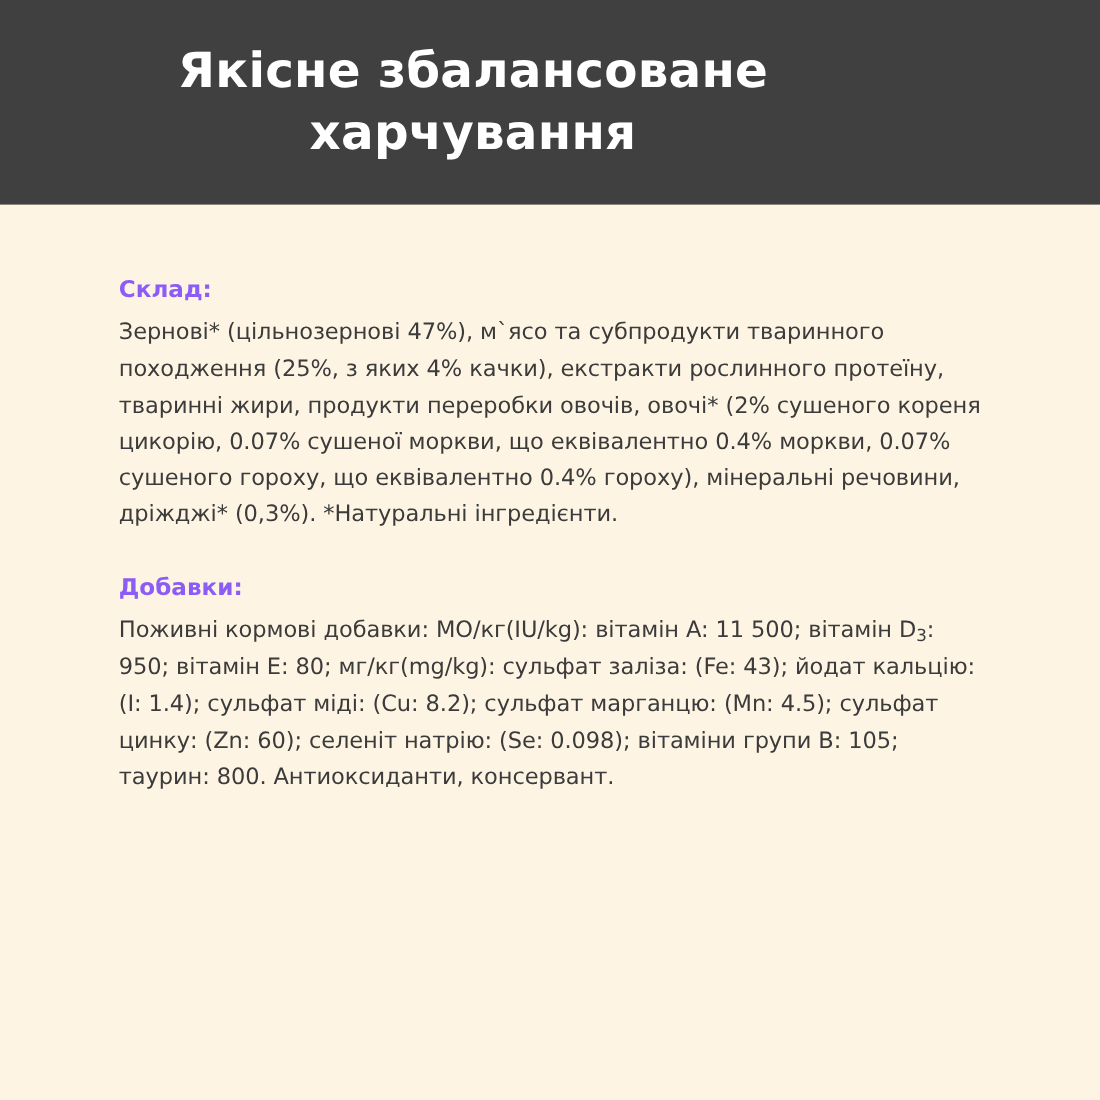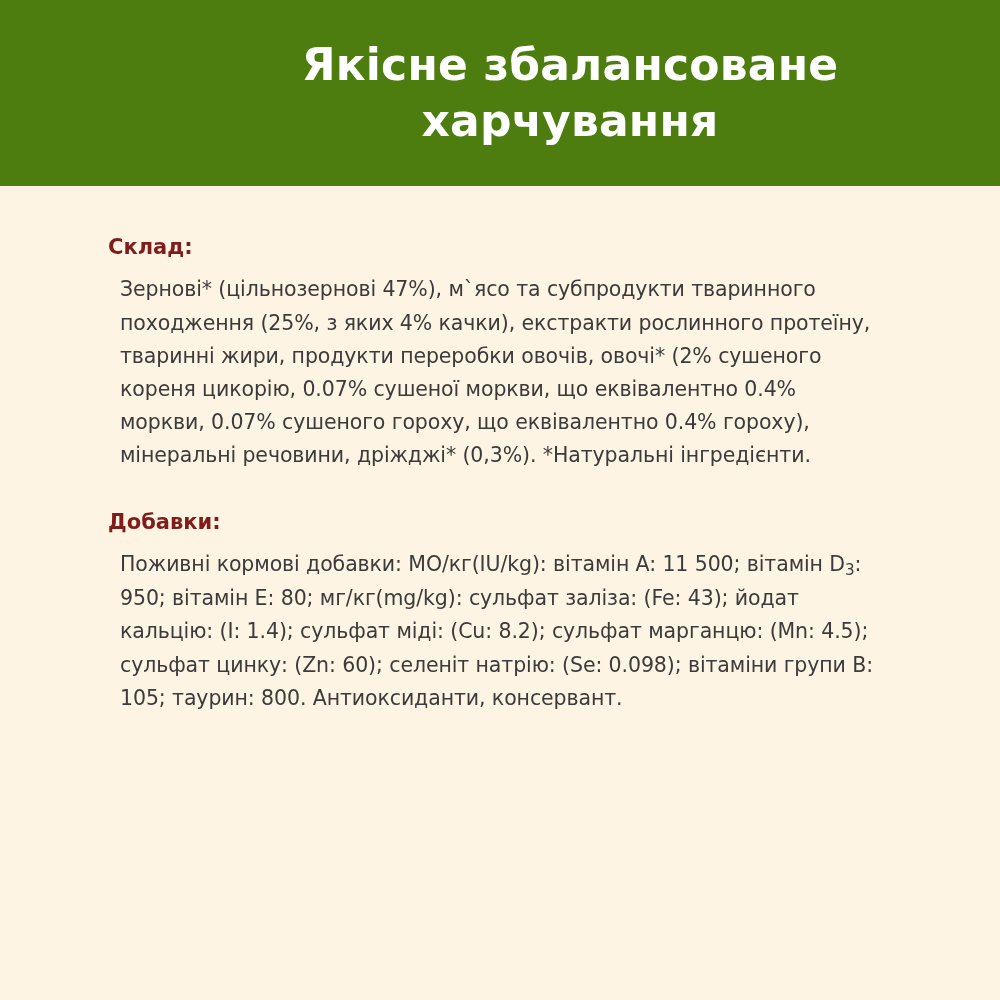--- a/index.html
+++ b/index.html
@@ -16,24 +16,24 @@
   .page {
     width: 1000px;
     height: 1000px;
     position: relative;
     background: #fdf4e3;
     box-sizing: border-box;
   }
   .header-band {
     width: 100%;
     height: 186px;
-    background: #4d7c0f;
+    background: #404040;
     display: flex;
     align-items: center;
-    justify-content: flex-end;
+    justify-content: flex-start;
     box-sizing: border-box;
     padding: 0 80px;
   }
   .header-title {
     color: #ffffff;
     font-size: 44px;
     font-weight: bold;
     line-height: 1.28;
     text-align: center;
     letter-spacing: 0.2px;
@@ -43,31 +43,31 @@
     padding: 48px 108px 0 108px;
     box-sizing: border-box;
   }
   .section {
     margin-bottom: 36px;
   }
   .section:last-child {
     margin-bottom: 0;
   }
   .section-heading {
-    color: #7f1d1d;
+    color: #8b5cf6;
     font-size: 21px;
     font-weight: bold;
-    margin: 0 0 8px 0;
+    margin: 16px 0 8px 0;
     line-height: 1.3;
   }
   .section-body {
     color: #3b3b3b;
     font-size: 20.5px;
     line-height: 1.62;
-    margin: 12px;
+    margin: 0;
     text-align: left;
     letter-spacing: -0.1px;
   }
   .sub {
     font-size: 0.74em;
     vertical-align: -0.25em;
   }
 </style>
 </head>
 <body>

